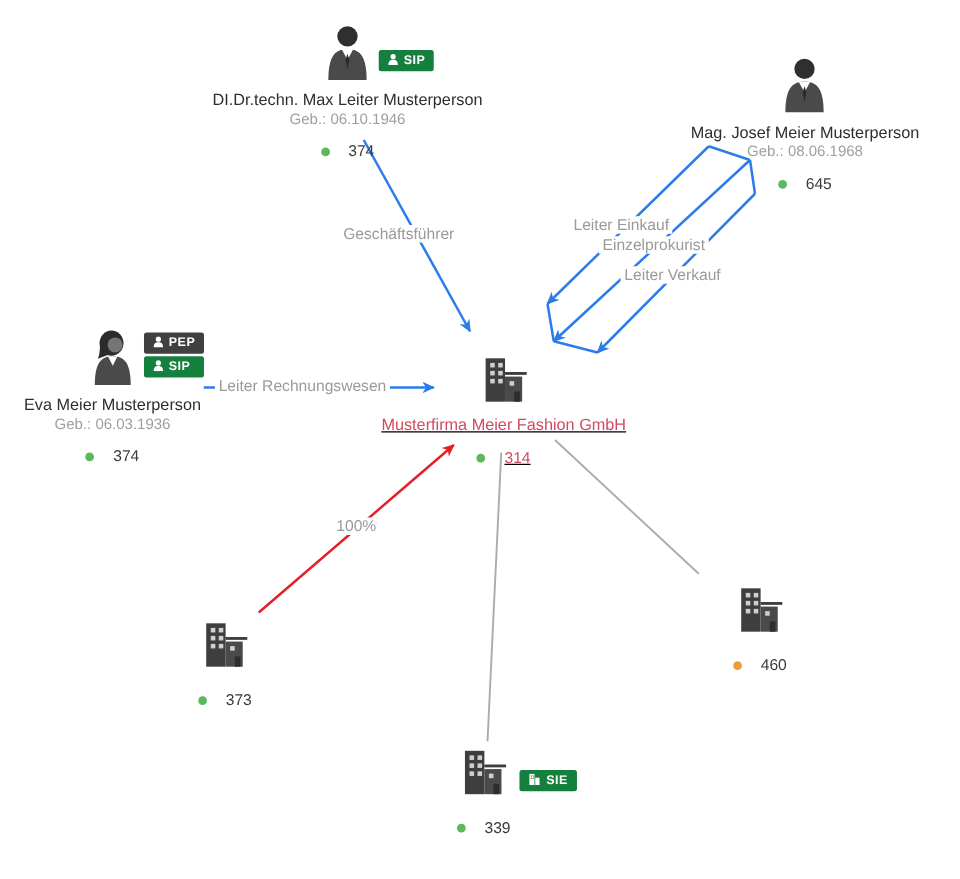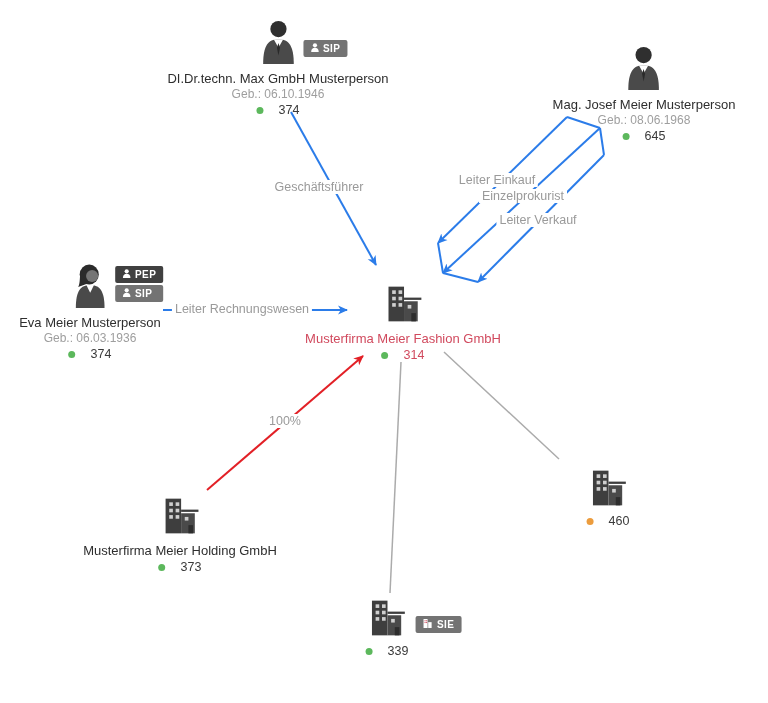--- a/index.html
+++ b/index.html
@@ -17,36 +17,36 @@
   .node {
     position:absolute; transform:translateX(-50%); z-index:2;
     display:flex; flex-direction:column; align-items:center; width:max-content; cursor:pointer;
   }
   .icon-wrap { position:relative; }
   .badges { position:absolute; display:flex; flex-direction:column; gap:2px; }
   .badge {
     display:flex; align-items:center; gap:4px; height:17px; padding:0 7px; border-radius:2px;
     color:#fff; font-size:10px; font-weight:bold; letter-spacing:.4px;
   }
-  .badge.red    { background:#737373; }
+  .badge.red    { background:#15803d; }
   .badge.orange { background:#404040; }
 
   .name  { font-size:13px;  color:#2e2e2e; margin-top:3px; white-space:nowrap; }
   .birth { font-size:12px;  color:#9e9e9e; margin-top:1px; white-space:nowrap; }
-  .count { display:flex; align-items:center; gap:15px; font-size:12.5px; color:#3a3a3a; margin-top:2px; }
+  .count { display:flex; align-items:center; gap:15px; font-size:12.5px; color:#3a3a3a; margin-top:12px; }
   .dot   { width:7px; height:7px; border-radius:50%; }
   .dot.green  { background:#5CB85C; }
   .dot.orange { background:#EC9C3D; }
   .node.selected .name, .node.selected .count { color:#D14A5E; }
 
   
   #node-max        { left:278px; top:20px;  }
   #node-josef      { left:644px; top:46px;align-items:center;  }
   #node-eva        { left:90px;  top:264px; }
-  #node-fashion    { left:403px; top:284px; }
+  #node-fashion    { left:403px; top:284px;text-decoration:underline; }
   #node-holding    { left:180px; top:496px; }
   #node-sportmoden { left:387px; top:598px; }
   #node-josefgmbh  { left:608px; top:468px; }
 
   #node-max .badges        { left:calc(100% + 6px); top:20px; }
   #node-eva .badges        { left:calc(100% + 6px); top:2px;  }
   #node-sportmoden .badges { left:calc(100% + 8px); top:18px; }
 
   
   #lbl-geschaeftsfuehrer    { left:319px; top:187px; }
@@ -112,21 +112,21 @@
         <span>
           <svg width="9" height="9" viewBox="0 0 10 10">
               <circle cx="5" cy="2.6" r="2.3" fill="#fff"></circle>
               <path d="M0.8,10 C0.8,6.5 2.6,5.4 5,5.4 C7.4,5.4 9.2,6.5 9.2,10 Z" fill="#fff"></path>
             </svg>
         </span>
         <span>SIP</span>
       </div>
     </div>
   </div>
-  <div class="name">DI.Dr.techn. Max GmbH Musterperson</div>
+  <div class="name">DI.Dr.techn. Max Leiter Musterperson</div>
   <div class="birth">Geb.: 06.10.1946</div>
   <div class="count">
     <span class="dot green"></span>
     <span>374</span>
   </div>
 </div>
 
 <div class="node" id="node-josef">
   <div class="icon-wrap">
     <span>
@@ -222,21 +222,20 @@
           <rect x="18" y="12" width="4" height="4" fill="#cfcfcf"></rect>
         <rect x="11" y="19" width="4" height="4" fill="#cfcfcf"></rect>
           <rect x="18" y="19" width="4" height="4" fill="#cfcfcf"></rect>
         <rect x="24" y="13" width="19" height="2.5" fill="#3e3e3e"></rect>
         <rect x="24" y="17" width="15" height="22" fill="#4a4a4a"></rect>
         <rect x="28" y="21" width="4" height="4" fill="#cfcfcf"></rect>
         <rect x="32" y="30" width="5" height="9" fill="#2d2d2d"></rect>
       </svg>
     </span>
   </div>
-  <div class="name">Musterfirma Meier Holding GmbH</div>
   <div class="count">
     <span class="dot green"></span>
     <span>373</span>
   </div>
 </div>
 
 <div class="node" id="node-sportmoden">
   <div class="icon-wrap">
     <span>
       <svg width="42" height="40" viewBox="0 0 46 40">

